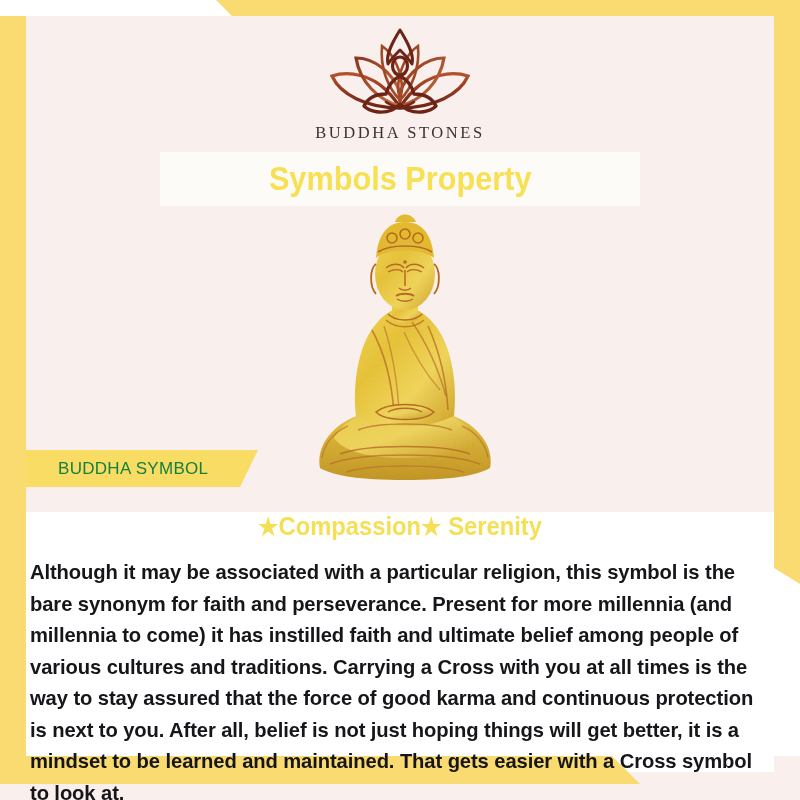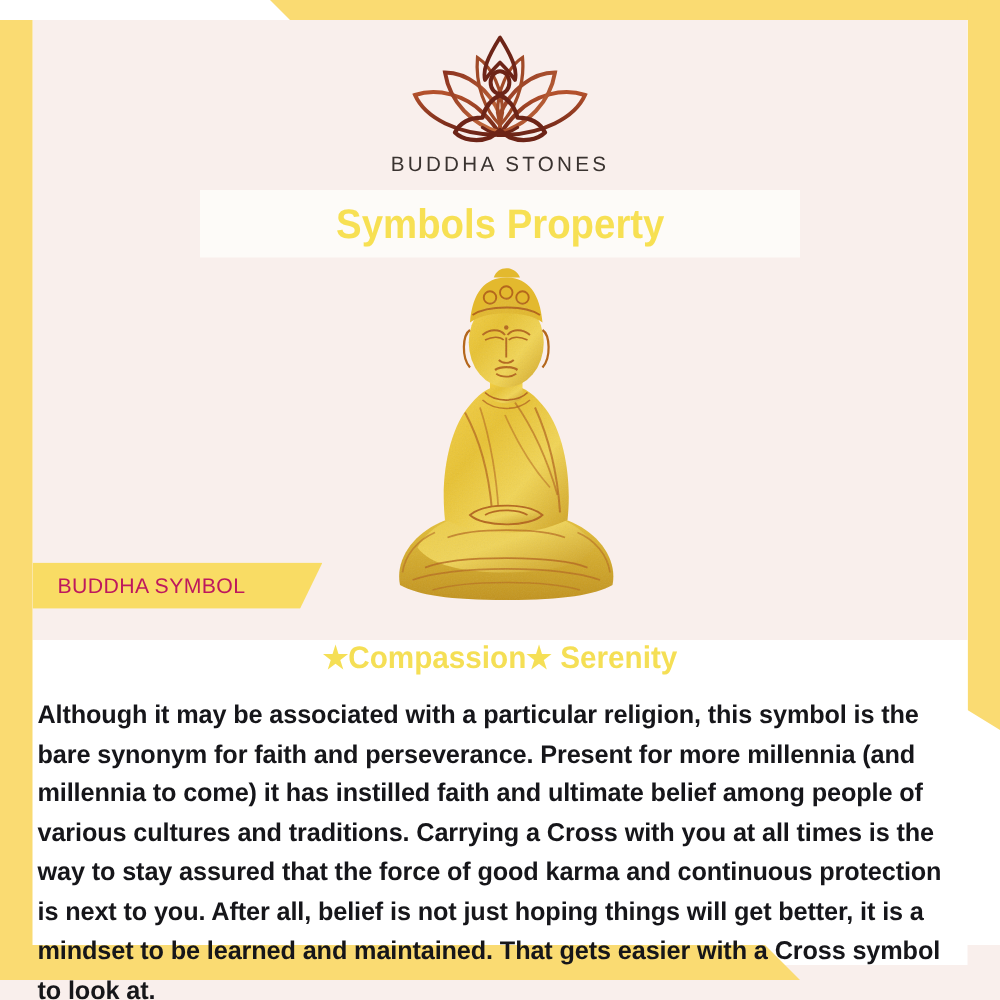--- a/index.html
+++ b/index.html
@@ -86,21 +86,21 @@
     width: 800px;
     text-align: center;
   }
   .logo-mark {
     display: block;
     margin: 0 auto;
   }
   .logo-word {
     display: block;
     margin-top: 3px;
-    font-family: Liberation Sans, sans-serif;
+    font-family: Liberation Serif, serif;
     font-size: 16.5px;
     letter-spacing: 2.6px;
     color: #3a3330;
     text-align: center;
   }
 
   
   .title-banner {
     position: absolute;
     left: 160px; top: 141px;
@@ -133,23 +133,23 @@
   .tab-banner {
     position: absolute;
     left: 26px; top: 450px;
     width: 232px; height: 37px;
     background: #f9dc64;
     clip-path: polygon(0 0, 232px 0, 214px 37px, 0 37px);
     display: flex;
     align-items: center;
   }
   .tab-label {
-    padding-left: 20px;
+    padding-left: 32px;
     font-size: 17px;
-    color: #be185d;
+    color: #15803d;
     letter-spacing: 0.3px;
     white-space: nowrap;
   }
 
   
   .headline {
     position: absolute;
     left: 26px; top: 512px;
     width: 748px;
     text-align: center;

